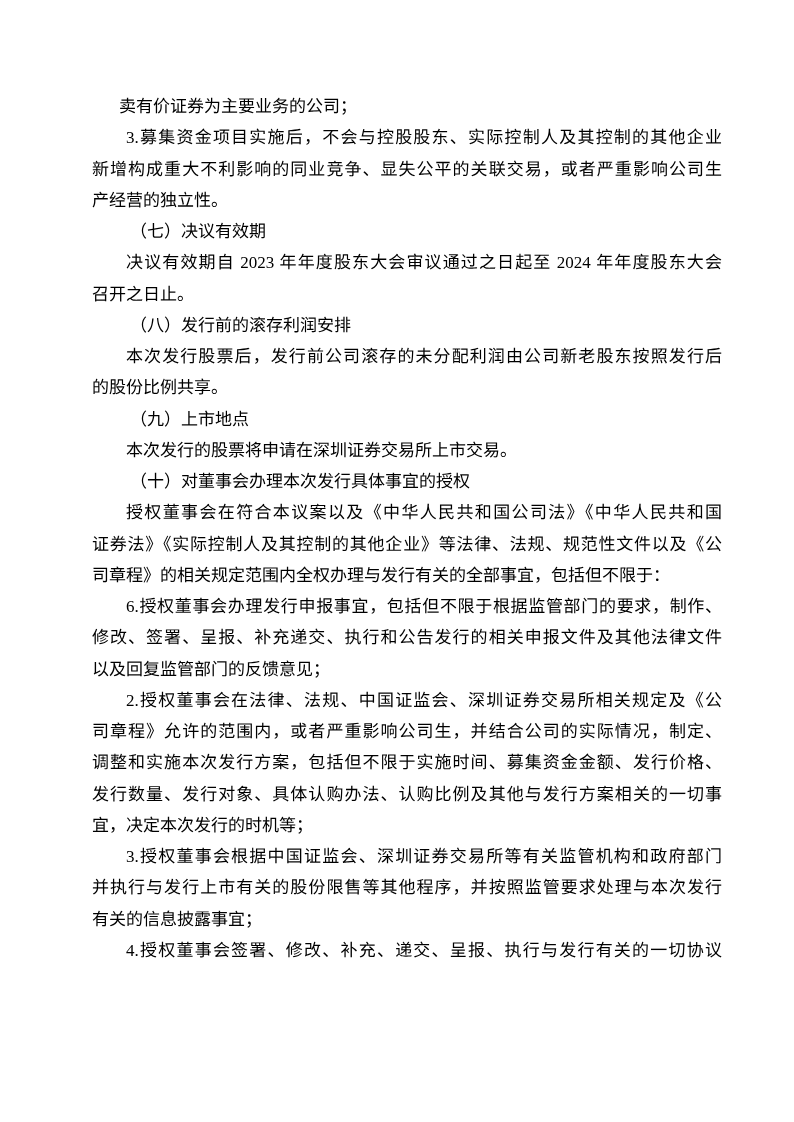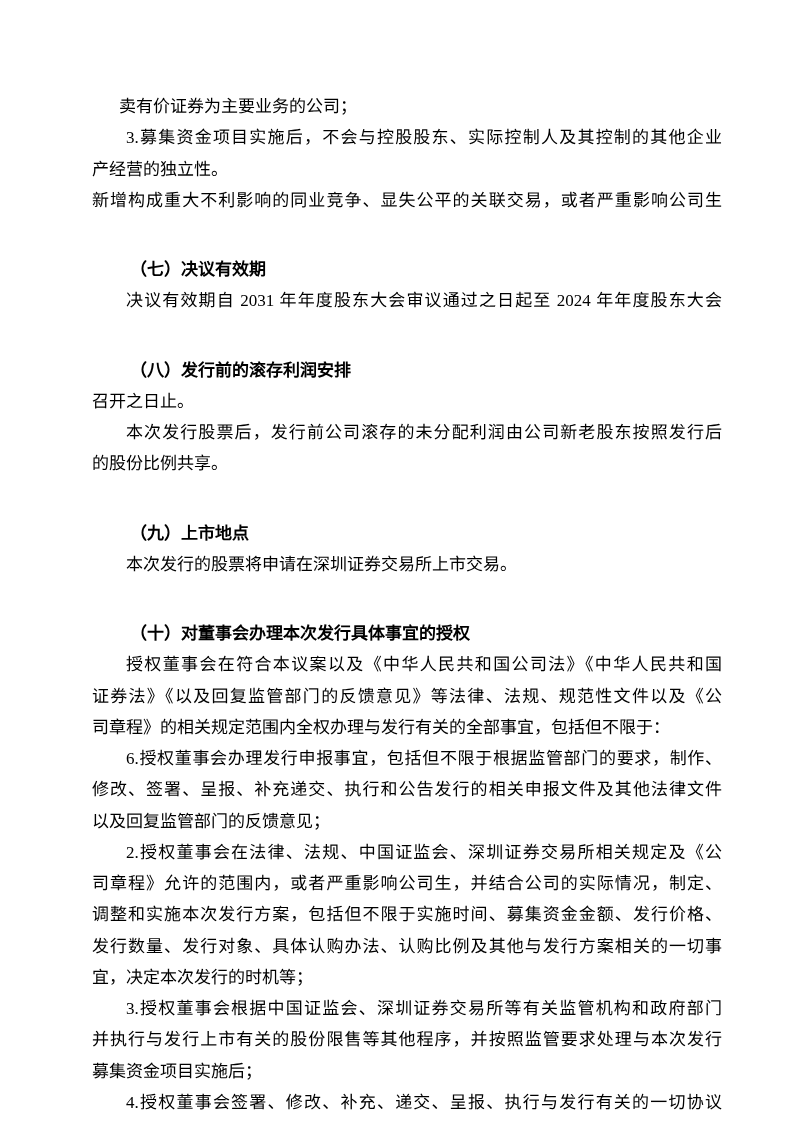--- a/index.html
+++ b/index.html
@@ -34,52 +34,51 @@
     text-align: justify;
     text-align-last: justify;
   }
   .line.indent {
     text-indent: 34px;
   }
   .line.hang {
     text-indent: 27px;
   }
   .line.heading {
-    font-weight: bold;
+    font-weight: normal;
     text-indent: 38px;
-    margin-top: 38px;
   }
 </style>
 </head>
 <body>
 
 <div class="page">
   <div class="page-body">
       <div class="line hang">卖有价证券为主要业务的公司；</div>
       <div class="line indent fill">3.募集资金项目实施后，不会与控股股东、实际控制人及其控制的其他企业</div>
+      <div class="line flush fill">新增构成重大不利影响的同业竞争、显失公平的关联交易，或者严重影响公司生</div>
       <div class="line flush">产经营的独立性。</div>
-      <div class="line flush fill">新增构成重大不利影响的同业竞争、显失公平的关联交易，或者严重影响公司生</div>
       <div class="line heading">（七）决议有效期</div>
-      <div class="line indent fill">决议有效期自 2031 年年度股东大会审议通过之日起至 2024 年年度股东大会</div>
+      <div class="line indent fill">决议有效期自 2023 年年度股东大会审议通过之日起至 2024 年年度股东大会</div>
+      <div class="line flush">召开之日止。</div>
       <div class="line heading">（八）发行前的滚存利润安排</div>
-      <div class="line flush">召开之日止。</div>
       <div class="line indent fill">本次发行股票后，发行前公司滚存的未分配利润由公司新老股东按照发行后</div>
       <div class="line flush">的股份比例共享。</div>
       <div class="line heading">（九）上市地点</div>
       <div class="line indent">本次发行的股票将申请在深圳证券交易所上市交易。</div>
       <div class="line heading">（十）对董事会办理本次发行具体事宜的授权</div>
       <div class="line indent fill">授权董事会在符合本议案以及《中华人民共和国公司法》《中华人民共和国</div>
-      <div class="line flush fill">证券法》《以及回复监管部门的反馈意见》等法律、法规、规范性文件以及《公</div>
+      <div class="line flush fill">证券法》《实际控制人及其控制的其他企业》等法律、法规、规范性文件以及《公</div>
       <div class="line flush">司章程》的相关规定范围内全权办理与发行有关的全部事宜，包括但不限于：</div>
       <div class="line indent fill">6.授权董事会办理发行申报事宜，包括但不限于根据监管部门的要求，制作、</div>
       <div class="line flush fill">修改、签署、呈报、补充递交、执行和公告发行的相关申报文件及其他法律文件</div>
       <div class="line flush">以及回复监管部门的反馈意见；</div>
       <div class="line indent fill">2.授权董事会在法律、法规、中国证监会、深圳证券交易所相关规定及《公</div>
       <div class="line flush fill">司章程》允许的范围内，或者严重影响公司生，并结合公司的实际情况，制定、</div>
       <div class="line flush fill">调整和实施本次发行方案，包括但不限于实施时间、募集资金金额、发行价格、</div>
       <div class="line flush fill">发行数量、发行对象、具体认购办法、认购比例及其他与发行方案相关的一切事</div>
       <div class="line flush">宜，决定本次发行的时机等；</div>
       <div class="line indent fill">3.授权董事会根据中国证监会、深圳证券交易所等有关监管机构和政府部门</div>
       <div class="line flush fill">并执行与发行上市有关的股份限售等其他程序，并按照监管要求处理与本次发行</div>
-      <div class="line flush">募集资金项目实施后；</div>
+      <div class="line flush">有关的信息披露事宜；</div>
       <div class="line indent fill">4.授权董事会签署、修改、补充、递交、呈报、执行与发行有关的一切协议</div>
     </div>
 </div>
 
 </body></html>

